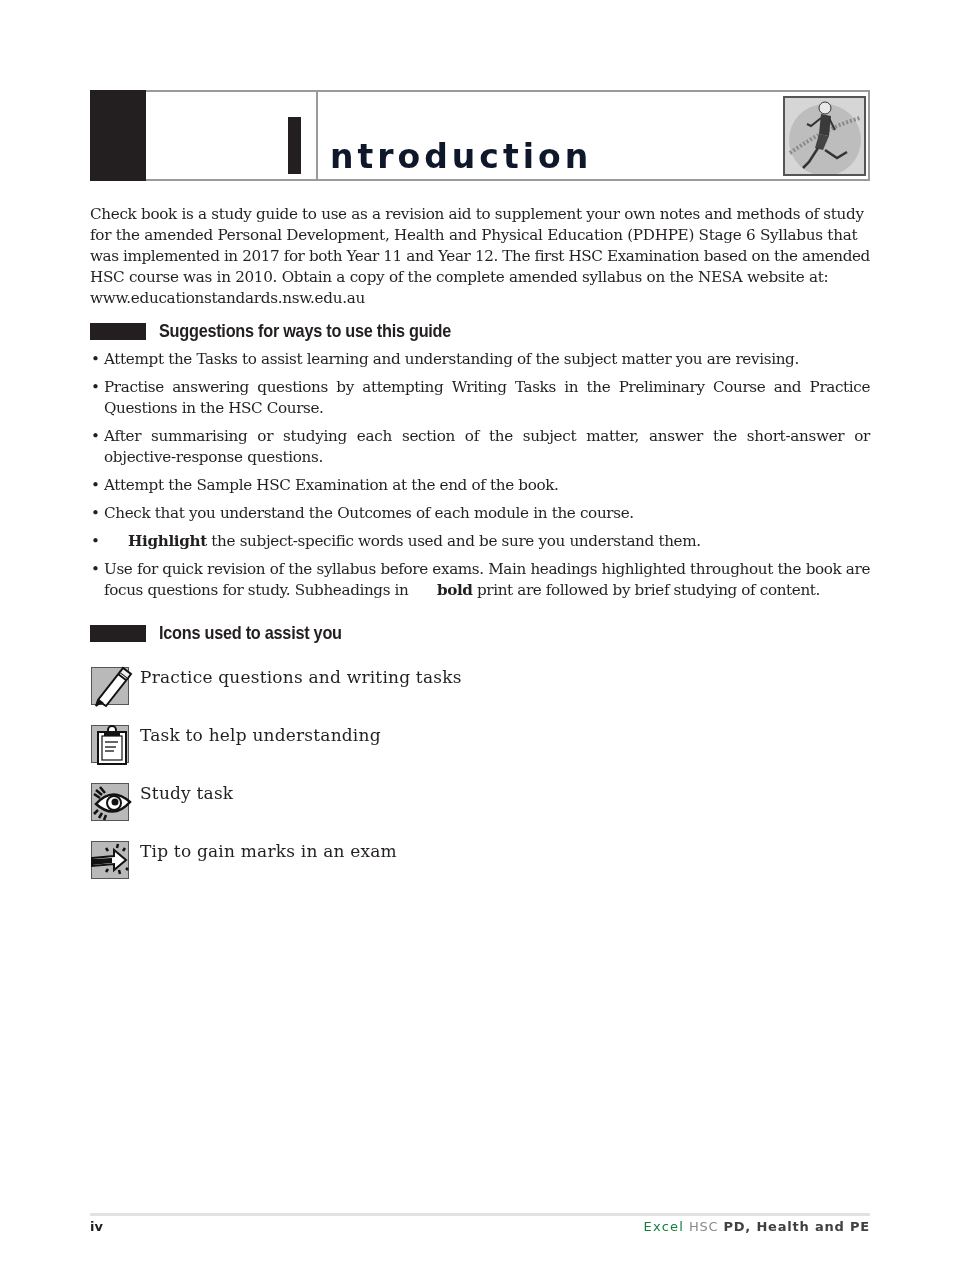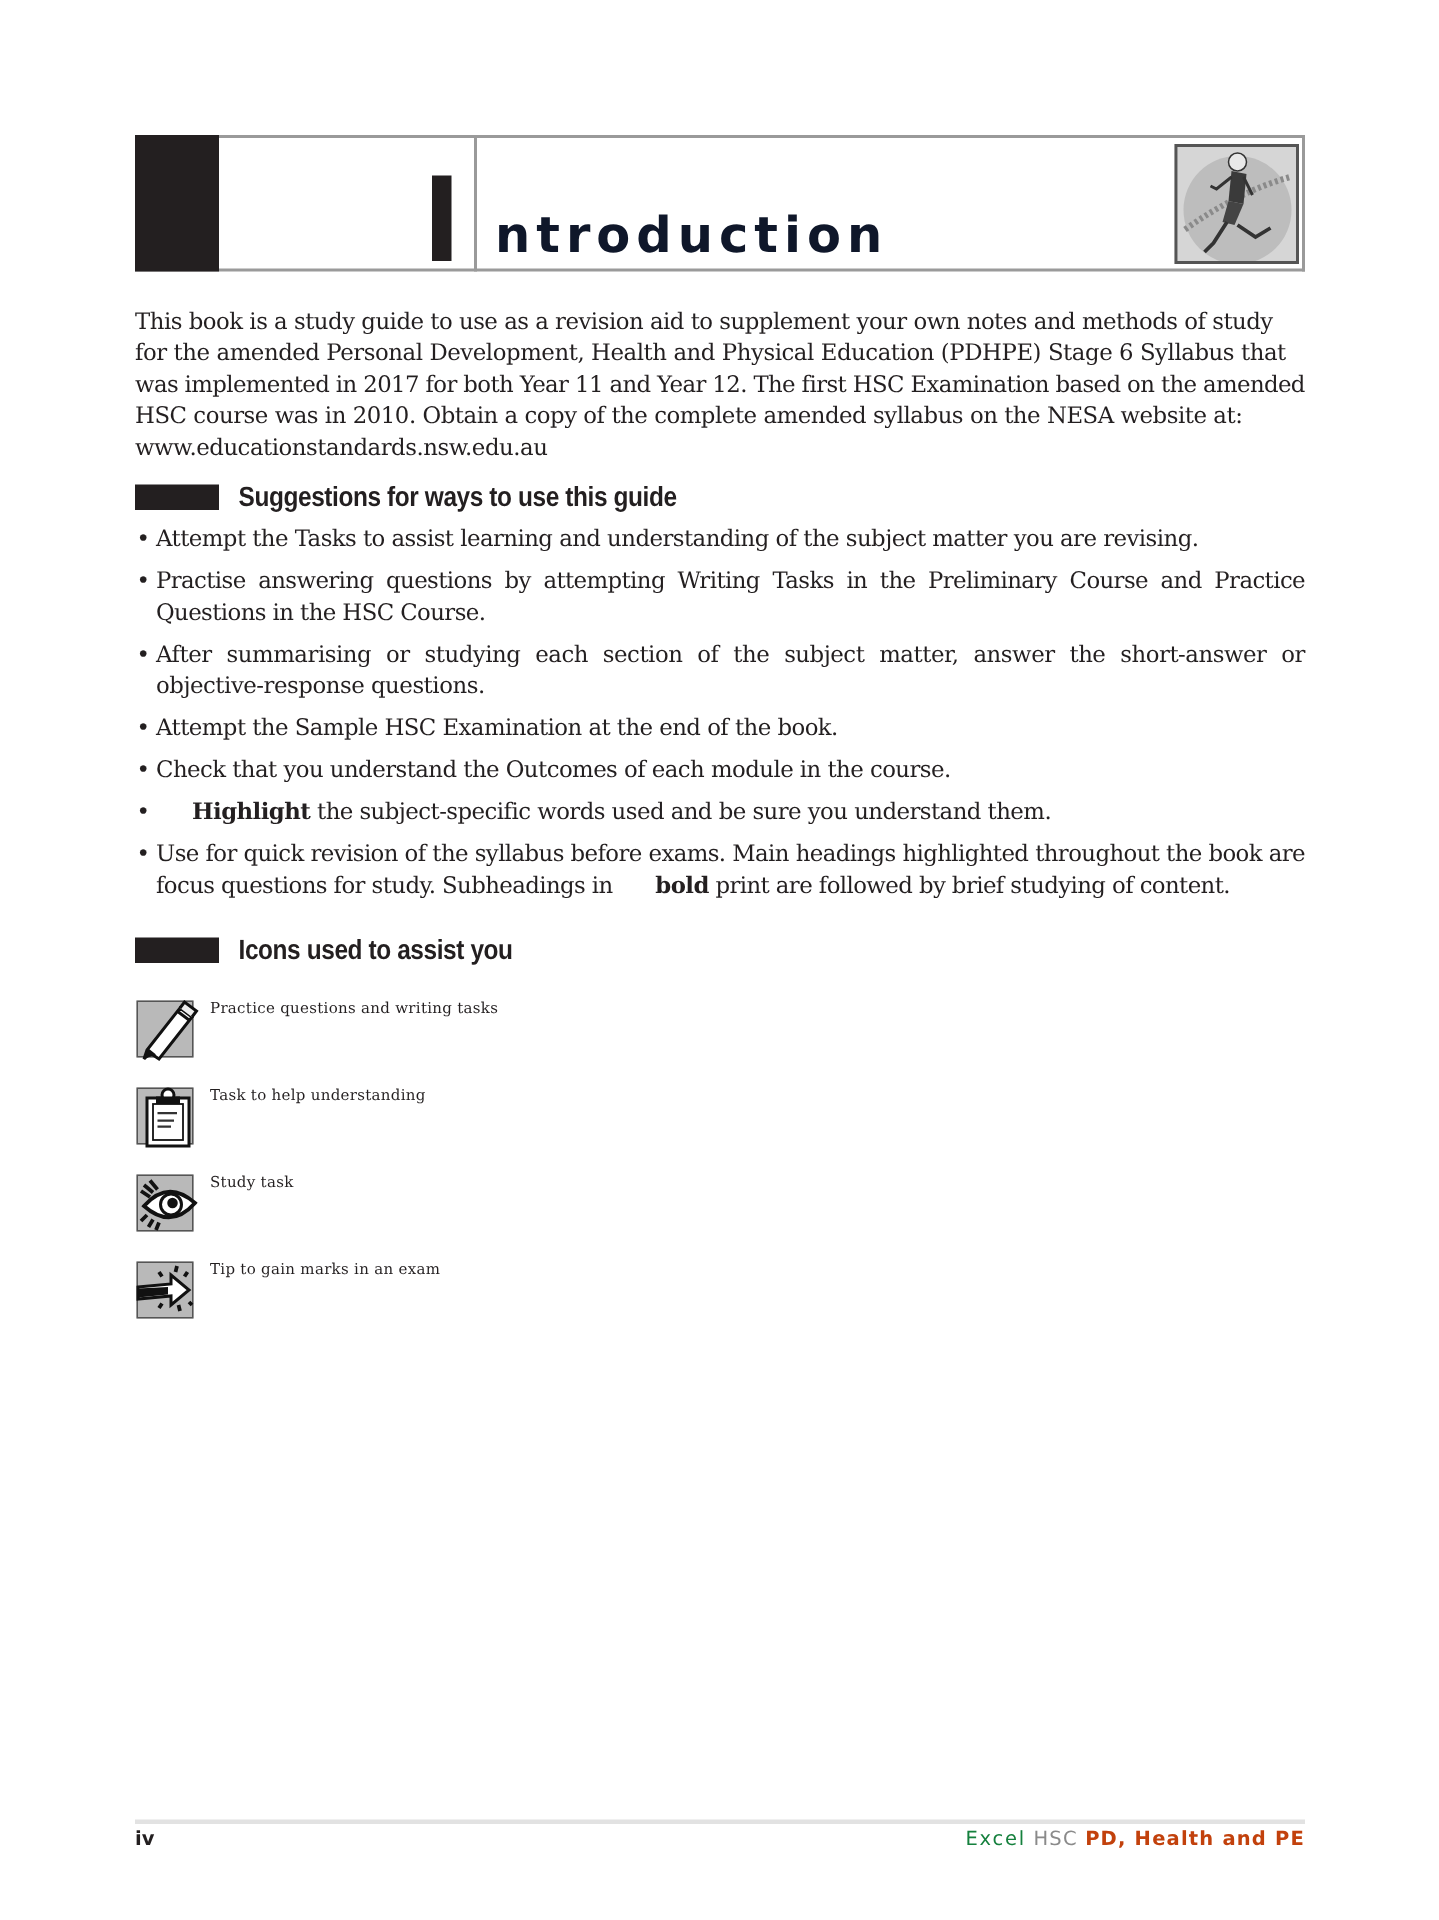--- a/index.html
+++ b/index.html
@@ -29,29 +29,29 @@
   
   .bullets { position: absolute; left: 90px; top: 349px; width: 780px; margin: 0; padding: 0; list-style: none; }
   .bullet { position: relative; padding-left: 14px; font-size: 15.2px; line-height: 21px; margin-bottom: 7px; text-align: justify; }
   .bullet .dot { position: absolute; left: 1px; top: 0; }
   .bullet b { font-weight: bold; margin-left: 24px; }
 
   
   .icon-row { position: absolute; left: 90px; height: 40px; }
   .icon-box { position: absolute; left: 1px; top: 0; width: 38px; height: 38px; background: #b9b9b9; border: 1px solid #555; box-sizing: border-box; }
   .icon-box svg { position: absolute; left: -2px; top: -4px; }
-  .icon-label { position: absolute; left: 50px; top: 0; font-size: 10px; white-space: nowrap; letter-spacing: 0.2px; }
+  .icon-label { position: absolute; left: 50px; top: 0; font-size: 17px; white-space: nowrap; letter-spacing: 0.2px; }
 
   
   .footer-rule { position: absolute; left: 90px; top: 1213px; width: 780px; height: 3px; background: #e2e2e2; }
   .footer-page { position: absolute; left: 90px; top: 1219px; font-family: "DejaVu Sans", sans-serif; font-size: 13px; font-weight: bold; color: #231f20; }
   .footer-brand { position: absolute; right: 89px; top: 1219px; font-family: "DejaVu Sans", sans-serif; font-size: 13px; letter-spacing: 0.8px; white-space: nowrap; }
   .footer-brand .excel { color: #15803d; letter-spacing: 1.2px; margin-top: 40px; }
   .footer-brand .hsc { color: #8a8a8a; font-weight: normal; }
-  .footer-brand .subject { color: #c2410c; font-weight: bold; }
+  .footer-brand .subject { color: #404040; font-weight: bold; }
 </style>
 </head>
 <body>
 
 <div class="title-box"></div>
 <div class="title-block"></div>
 <div class="title-divider"></div>
 <div class="title-I" aria-label="I"></div>
 <div class="title-rest">ntroduction</div>
 <div class="title-image">
@@ -63,21 +63,21 @@
     <path d="M36 16 L34 36 L44 38 L46 18 Z" fill="#3a3a3a"></path>
     <path d="M34 36 L30 50 L38 52 L44 38 Z" fill="#444"></path>
     <path d="M36 20 L26 28 L22 26" stroke="#333" stroke-width="2" fill="none"></path>
     <path d="M44 20 L50 32" stroke="#333" stroke-width="2" fill="none"></path>
     <path d="M33 50 L24 64 L18 70" stroke="#333" stroke-width="2.5" fill="none"></path>
     <path d="M40 52 L52 60 L62 54" stroke="#333" stroke-width="2.5" fill="none"></path>
   </svg>
 </div>
 
 <div class="intro serif">
-  <span class="line" style="letter-spacing:-0.32px">This book is a study guide to use as a revision aid to supplement your own notes and methods of study</span>
+  <span class="line" style="letter-spacing:-0.32px">Check book is a study guide to use as a revision aid to supplement your own notes and methods of study</span>
   <span class="line" style="letter-spacing:-0.28px">for the amended Personal Development, Health and Physical Education (PDHPE) Stage 6 Syllabus that</span>
   <span class="line" style="letter-spacing:-0.4px">was implemented in 2017 for both Year 11 and Year 12. The first HSC Examination based on the amended</span>
   <span class="line" style="letter-spacing:-0.3px">HSC course was in 2010. Obtain a copy of the complete amended syllabus on the NESA website at:</span>
   <span class="line" style="letter-spacing:-0.3px">www.educationstandards.nsw.edu.au</span>
 </div>
 
 <div class="section-heading" style="top:320px;">
   <div class="section-bar"></div>
   <div class="section-title">Suggestions for ways to use this guide</div>
 </div>

